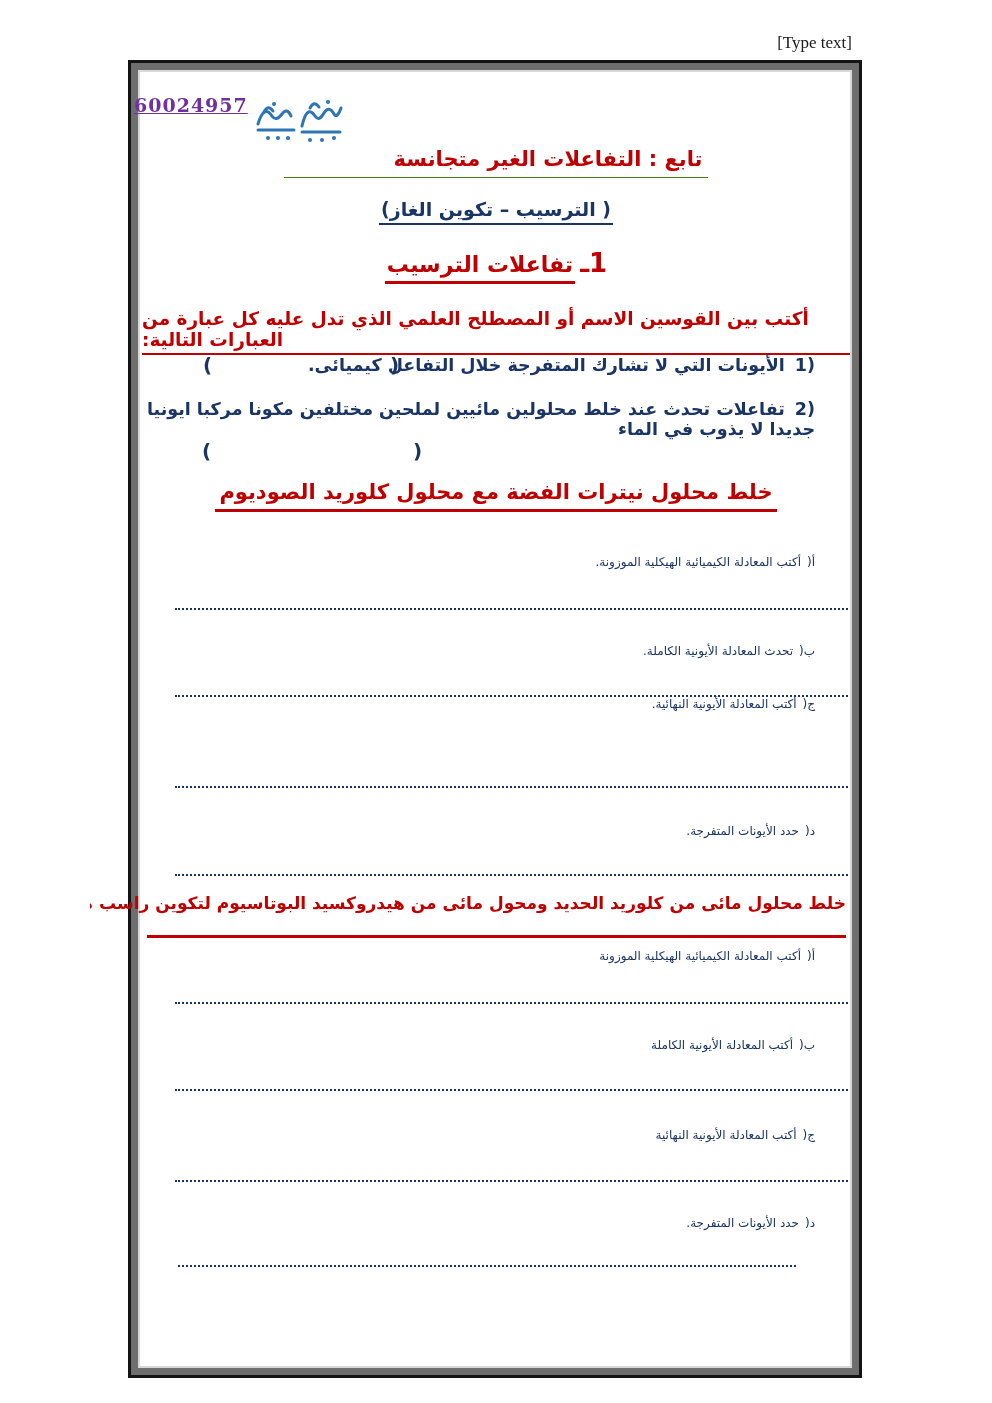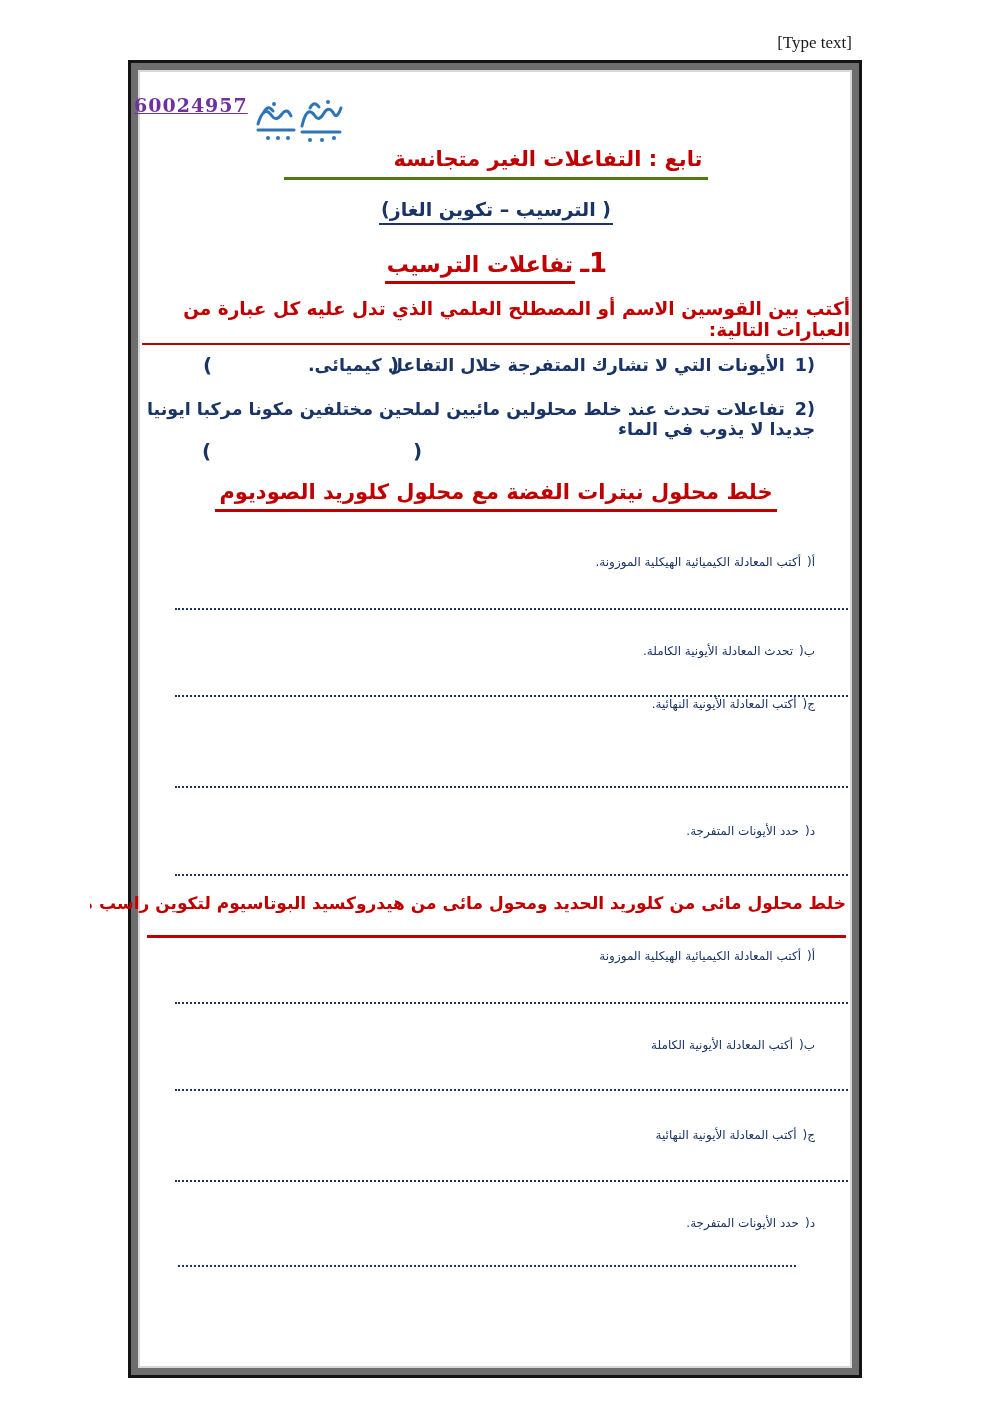--- a/index.html
+++ b/index.html
@@ -23,21 +23,21 @@
   .phone {
     font-family:"DejaVu Serif", serif; font-weight:bold; font-size:19px;
     color:#7030A0; text-decoration:underline; letter-spacing:1px;
   }
   .logo { display:block; }
   
   .row { position:absolute; left:52px; right:52px; }
   .center { text-align:center; }
   .main-title {
     display:inline-block; color:#C00000; font-weight:bold; font-size:21px;
-    border-bottom:3px solid #4d7c0f; padding:0 6px 6px 110px;
+    border-bottom:1px solid #4d7c0f; padding:0 6px 6px 110px;
   }
   .subtitle {
     display:inline-block; color:#1A3464; font-weight:bold; font-size:19px;
     border-bottom:2.5px solid #1A3464; padding:0 2px 3px 2px;
   }
   .lesson-prefix { color:#C00000; font-weight:bold; font-size:26px; }
   .lesson-title {
     display:inline-block; color:#C00000; font-weight:bold; font-size:22px;
     border-bottom:3px solid #C00000; padding:0 2px 4px 2px;
   }
@@ -118,21 +118,21 @@
 
   <div class="row center" style="top:180px" dir="rtl">
     <span class="subtitle">( الترسيب – تكوين الغاز)</span>
   </div>
 
   <div class="row center" style="top:230px" dir="rtl">
     <span class="lesson-prefix">1ـ</span>
     <span class="lesson-title">تفاعلات الترسيب</span>
   </div>
 
-  <div class="row" style="top:280px; text-align:right" dir="rtl">
+  <div class="row" style="top:290px; text-align:left" dir="rtl">
     <span class="instruction">أكتب بين القوسين الاسم أو المصطلح العلمي الذي تدل عليه كل عبارة من العبارات التالية:</span>
   </div>
 
   <div class="def-row" style="top:337px">
     <span class="def-label">1‎)‎</span><span>الأيونات التي لا تشارك المتفرجة خلال التفاعل كيميائى.</span>
     <span class="paren" dir="ltr" style="left:61px">(</span>
     <span class="paren" dir="ltr" style="left:248px">)</span>
   </div>
 
   <div class="def-row" style="top:381px">

